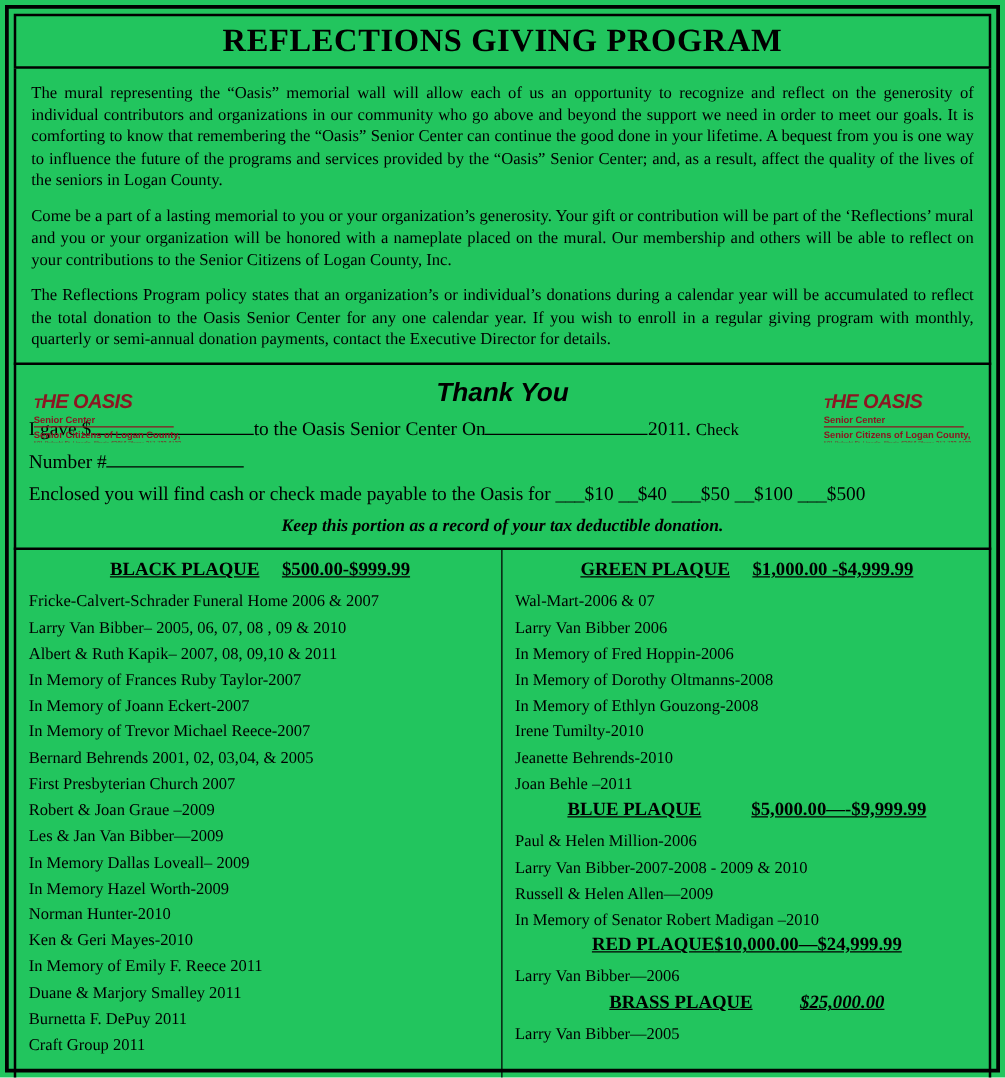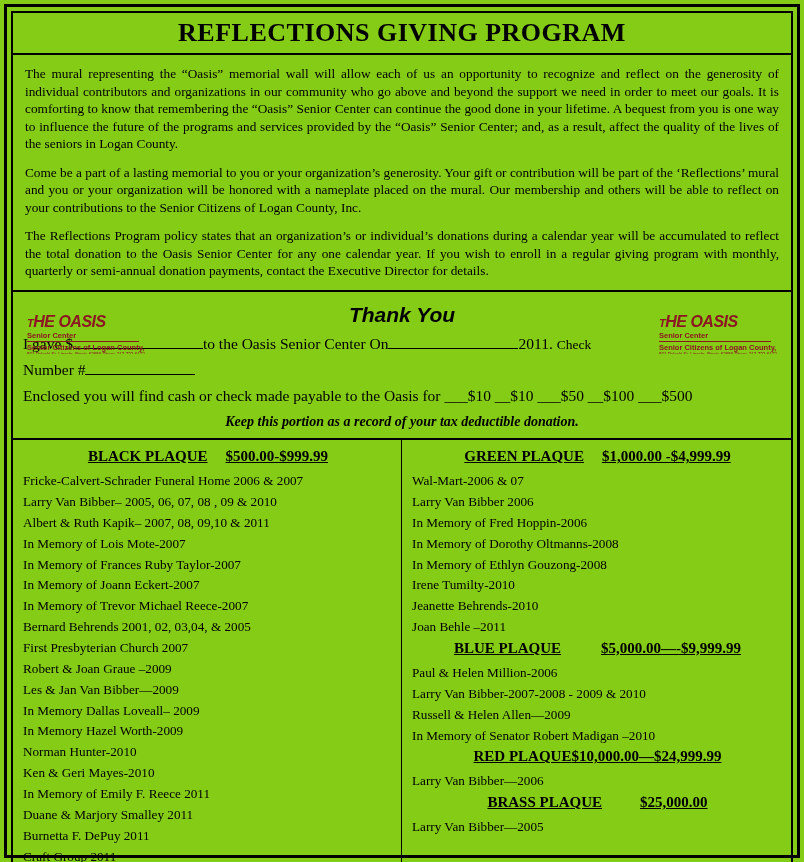--- a/index.html
+++ b/index.html
@@ -9,21 +9,21 @@
   }
   body {
     font-family: "Liberation Serif", serif;
     color: #000000;
   }
   #page {
     width: 804px;
     height: 862px;
     box-sizing: border-box;
     position: relative;
-    background: #84cc16;
+    background: #22c55e;
     padding: 4px;
   }
   .outer-frame {
     border: 3px solid #000000;
     box-sizing: border-box;
     width: 796px;
     height: 854px;
     position: relative;
     padding: 4px;
   }
@@ -222,39 +222,38 @@
         <span style="">I gave $</span><span class="fill" style="width:130px;"></span><span>to the Oasis Senior Center On</span><span class="fill" style="width:130px;"></span><span>2011.</span> <span class="small">Check</span>
       </div>
 
       <div class="give-line">
         <span>Number #</span><span class="fill" style="width:110px;"></span>
       </div>
 
       <div class="give-line">
         <span>Enclosed you will find cash or check made   payable to the Oasis for</span>
         <span>___$10</span>
-        <span>__$10</span>
+        <span>__$40</span>
         <span>___$50</span>
         <span>__$100</span>
         <span>___$500</span>
       </div>
 
       <div class="keep-note">Keep this portion as a record of your tax deductible donation.</div>
     </div>
 
     <div class="plaques">
 
       <div class="col left">
         <div class="plaque-head">
           <span>BLACK PLAQUE</span><span class="amt">$500.00-$999.99</span>
         </div>
         <div class="donor">Fricke-Calvert-Schrader Funeral Home 2006 &amp; 2007</div>
         <div class="donor">Larry Van Bibber– 2005, 06, 07, 08 , 09 &amp; 2010</div>
         <div class="donor">Albert &amp; Ruth Kapik– 2007, 08, 09,10 &amp; 2011</div>
-        <div class="donor">In Memory of Lois Mote-2007</div>
         <div class="donor">In Memory of Frances Ruby Taylor-2007</div>
         <div class="donor">In Memory of Joann Eckert-2007</div>
         <div class="donor">In Memory of Trevor Michael Reece-2007</div>
         <div class="donor">Bernard Behrends 2001, 02, 03,04, &amp; 2005</div>
         <div class="donor">First Presbyterian Church 2007</div>
         <div class="donor">Robert &amp; Joan Graue –2009</div>
         <div class="donor">Les &amp; Jan Van Bibber—2009</div>
         <div class="donor">In Memory Dallas Loveall– 2009</div>
         <div class="donor">In Memory Hazel Worth-2009</div>
         <div class="donor">Norman Hunter-2010</div>
@@ -285,20 +284,20 @@
         <div class="donor">Larry Van Bibber-2007-2008 - 2009 &amp; 2010</div>
         <div class="donor">Russell &amp; Helen Allen—2009</div>
         <div class="donor">In Memory of Senator Robert Madigan –2010</div>
 
         <div class="plaque-head tight">
           <span>RED PLAQUE</span><span class="amt" style="margin-left:0;">$10,000.00—$24,999.99</span>
         </div>
         <div class="donor">Larry Van Bibber—2006</div>
 
         <div class="plaque-head">
-          <span>BRASS PLAQUE</span><span class="amt" style="margin-left:38px;">$25,000.00</span>
+          <span>BRASS PLAQUE</span><span class="amt" style="margin-left:38px;font-style:italic;">$25,000.00</span>
         </div>
         <div class="donor">Larry Van Bibber—2005</div>
       </div>
 
     </div>
   </div>
 </div>
 
 </body></html>

